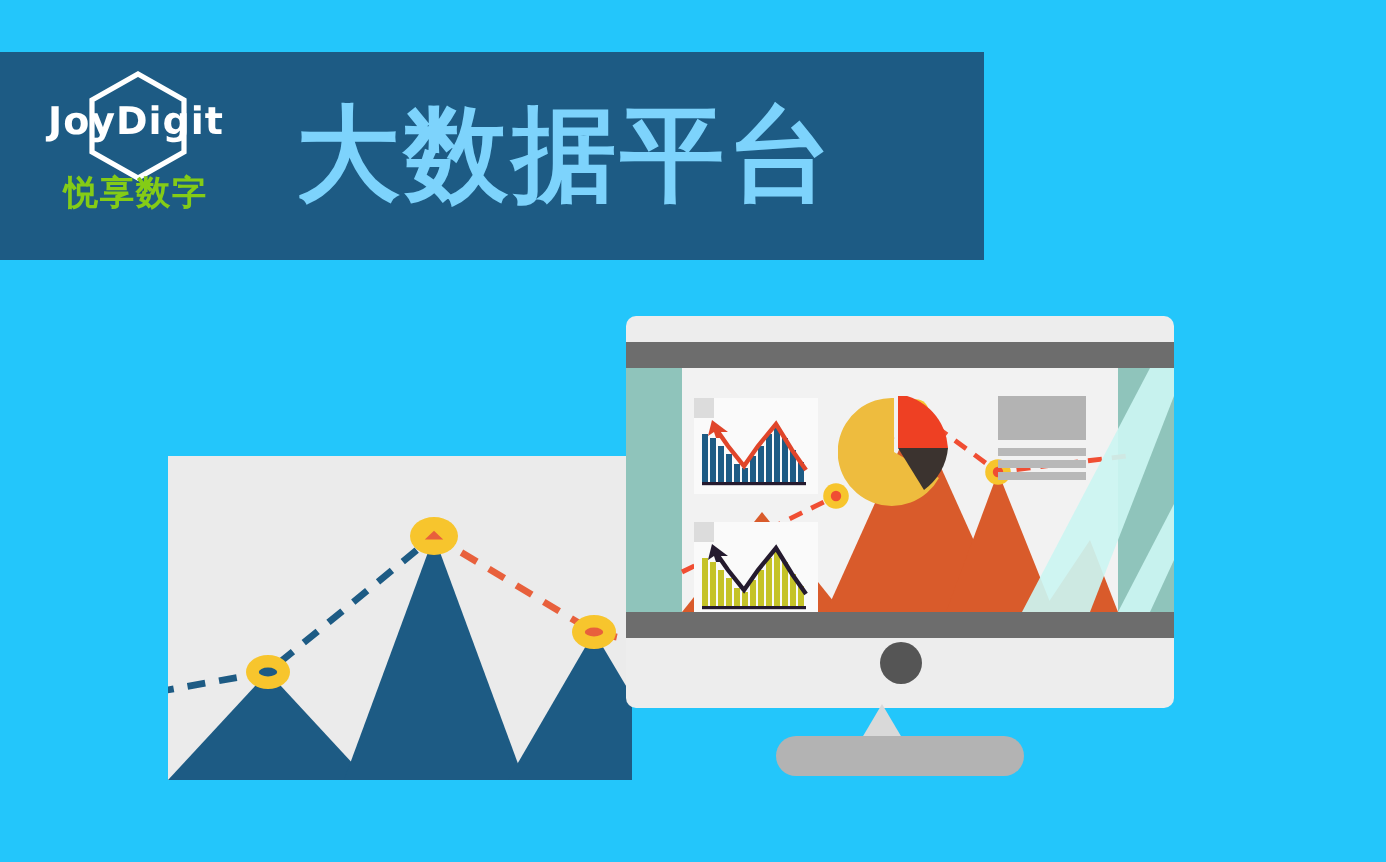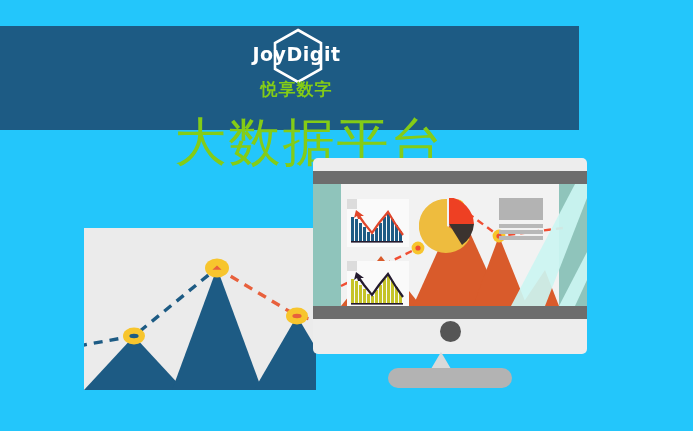--- a/index.html
+++ b/index.html
@@ -16,28 +16,27 @@
     height: 431px;
     overflow: hidden;
     background: #23c6fb;
   }
 
   
   #banner {
     position: absolute;
     left: 0;
     top: 26px;
-    width: 579px;
+    width: 492px;
     height: 104px;
     background: #1d5b84;
     display: flex;
     align-items: center;
     box-sizing: border-box;
     padding-left: 14px;
-    flex-direction: column;
   }
   #logo-block {
     position: relative;
     width: 108px;
     height: 90px;
     flex: 0 0 auto;
     display: flex;
     flex-direction: column;
     align-items: center;
     justify-content: center;
@@ -65,23 +64,23 @@
     position: relative;
     z-index: 2;
     color: #84cc16;
     font-size: 17px;
     font-weight: bold;
     letter-spacing: 1px;
     margin-top: 13px;
     white-space: nowrap;
   }
   #banner-title {
-    color: #84cc16;
+    color: #7dd3fc;
     font-size: 52px;
-    font-weight: normal;
+    font-weight: bold;
     letter-spacing: 2px;
     margin-left: 26px;
     line-height: 1;
     white-space: nowrap;
   }
 
   
   #left-panel {
     position: absolute;
     left: 84px;

